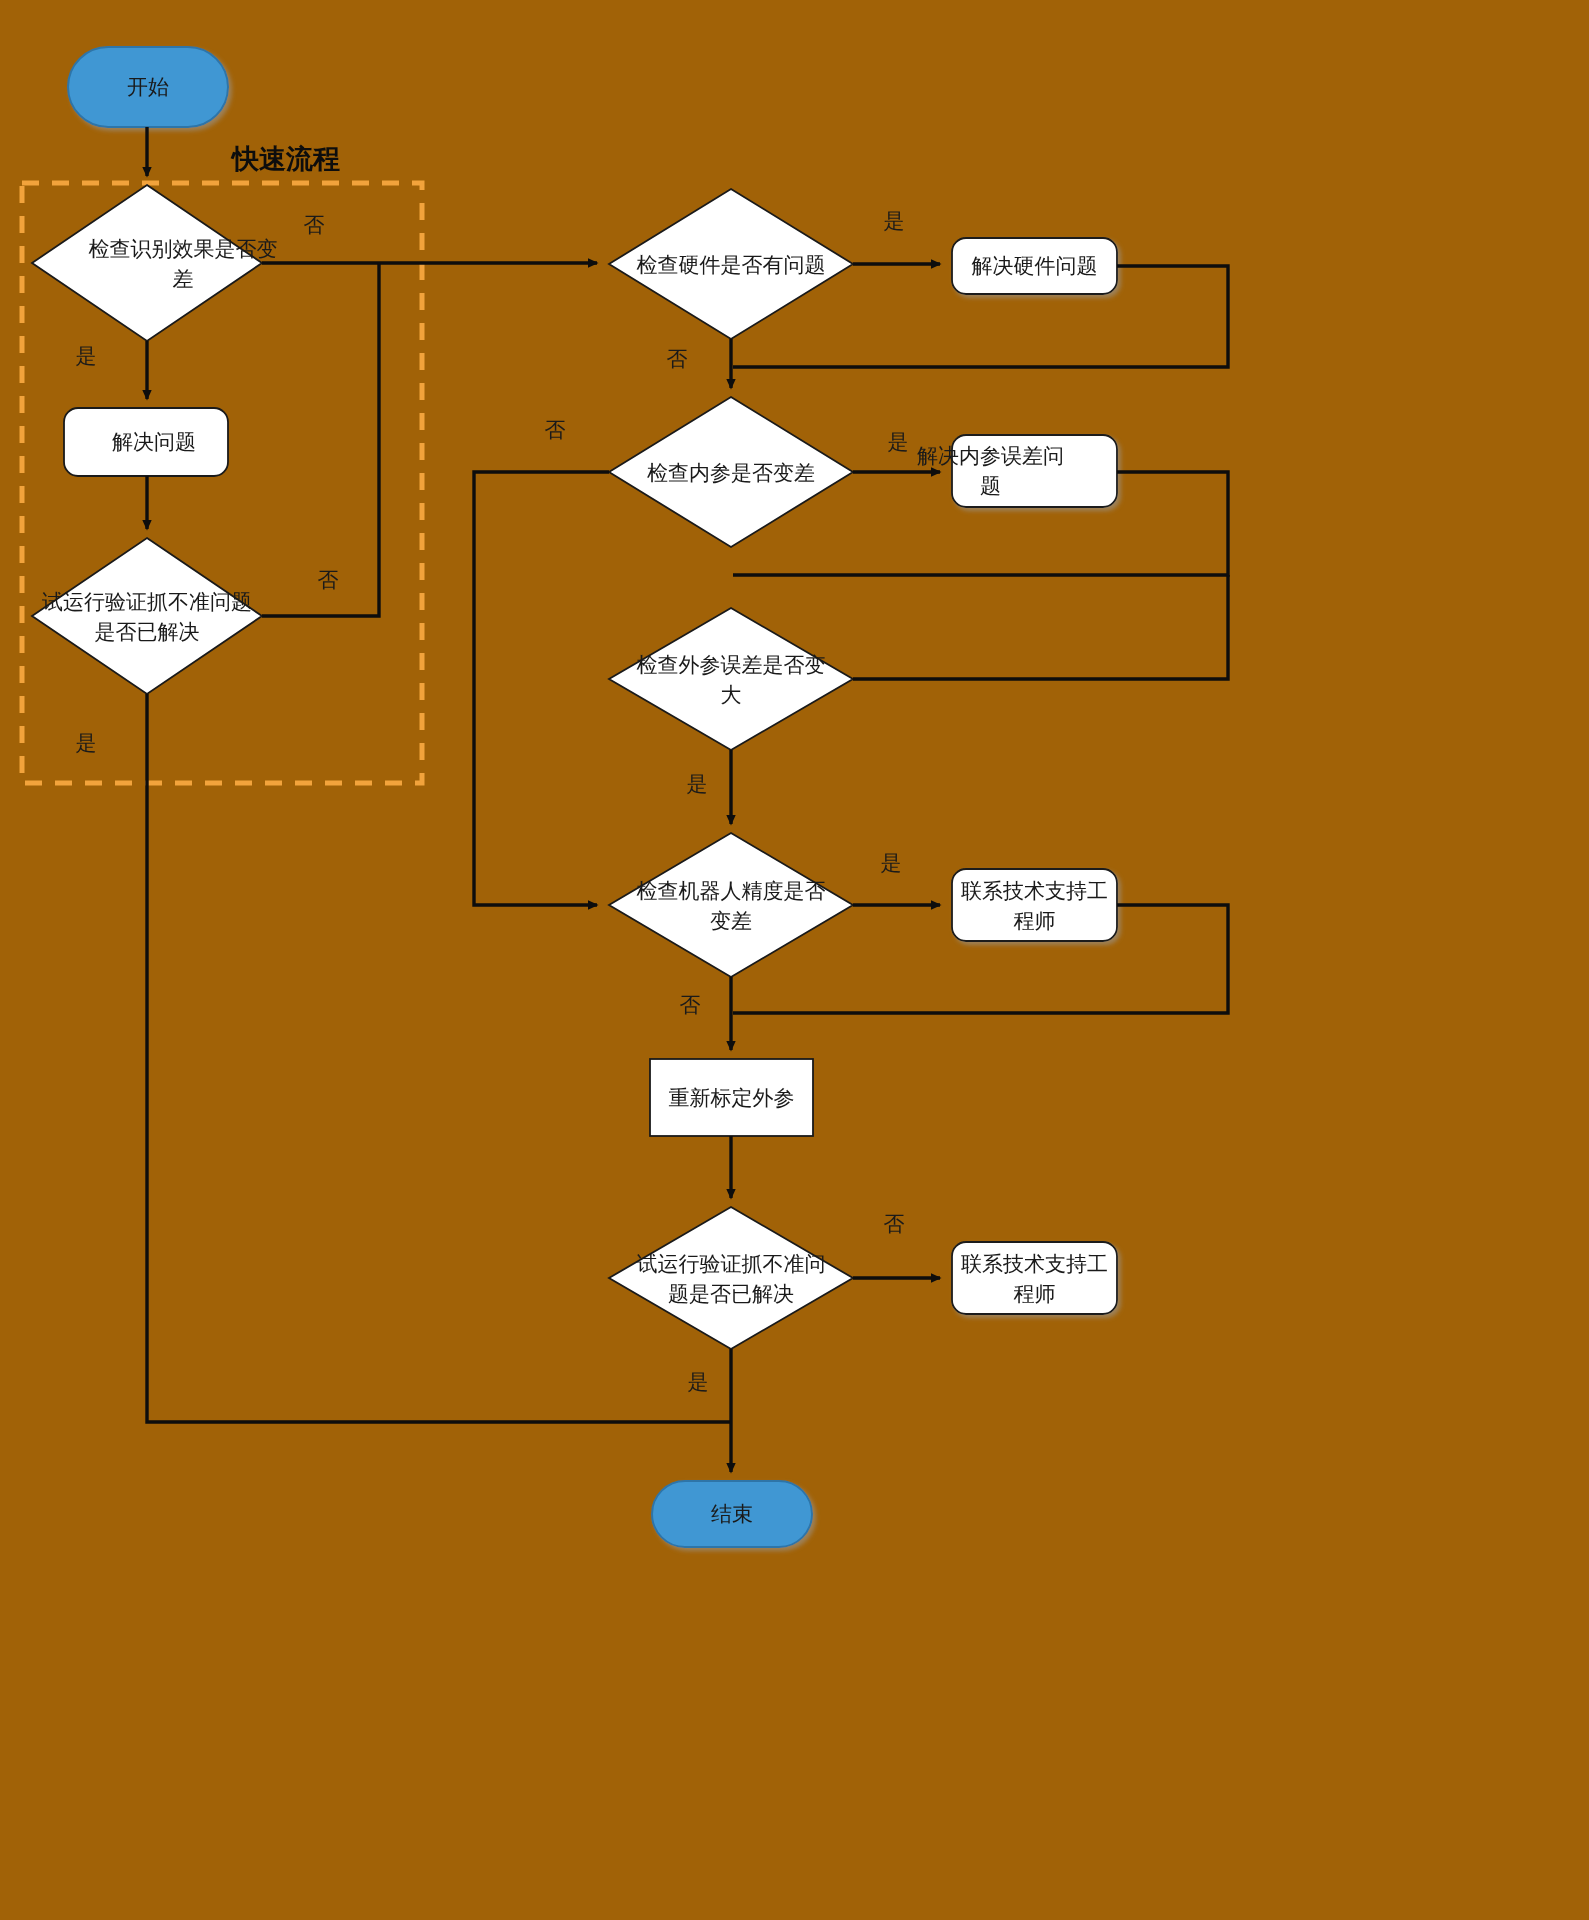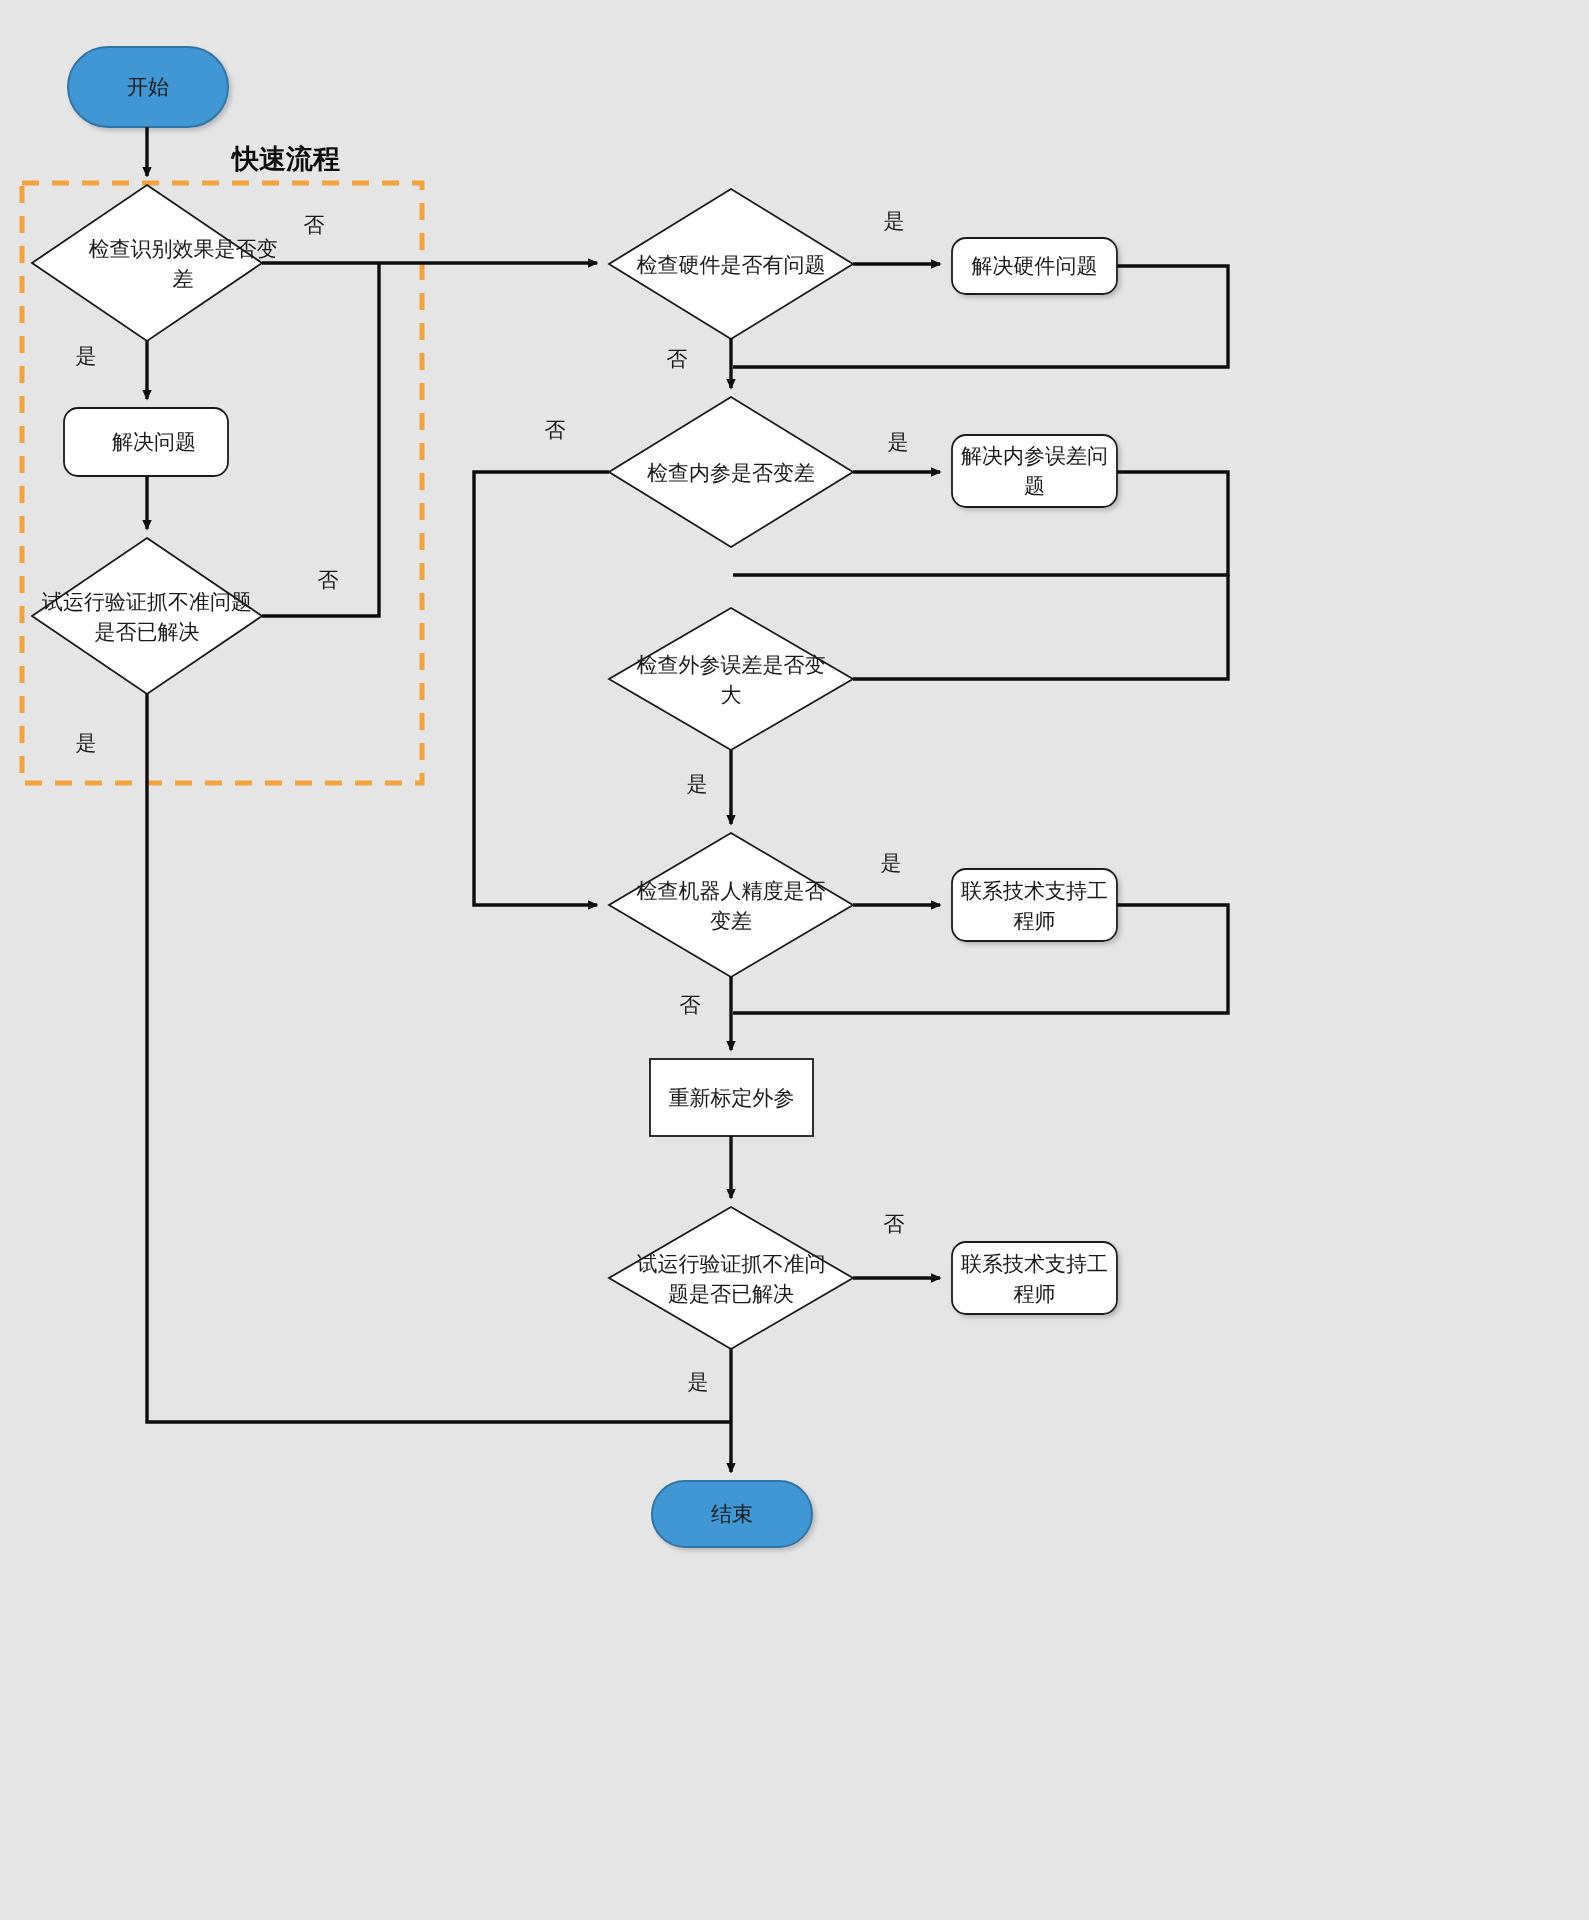--- a/index.html
+++ b/index.html
@@ -7,21 +7,21 @@
     padding: 0;
     background: #ffffff;
   }
   body {
     font-family: "Liberation Sans", "DejaVu Sans", sans-serif;
   }
   #canvas {
     position: relative;
     width: 1589px;
     height: 1920px;
-    background: #e5e5e5;
+    background: #a16207;
     overflow: hidden;
   }
   #svg-layer {
     position: absolute;
     left: 0;
     top: 0;
     width: 1589px;
     height: 1920px;
   }
   .node-text {
@@ -184,21 +184,21 @@
   <div class="node-text" style="left:72px; top:408px; width:164px; height:68px;border-radius:29px;">解决问题</div>
 
   <div class="node-text" style="left:42px; top:586px; width:210px; height:62px;">试运行验证抓不准问题是否已解决</div>
 
   <div class="node-text" style="left:621px; top:249px; width:220px; height:32px;">检查硬件是否有问题</div>
 
   <div class="node-text" style="left:952px; top:238px; width:165px; height:56px;border-radius:17px;">解决硬件问题</div>
 
   <div class="node-text" style="left:631px; top:457px; width:200px; height:32px;">检查内参是否变差</div>
 
-  <div class="node-text" style="left:956px; top:437px; width:157px; height:68px;">解决内参误差问题</div>
+  <div class="node-text" style="left:912px; top:437px; width:157px; height:68px;">解决内参误差问题</div>
 
   <div class="node-text" style="left:628px; top:875px; width:206px; height:62px;">检查机器人精度是否变差</div>
 
   <div class="node-text" style="left:628px; top:649px; width:206px; height:62px;">检查外参误差是否变大</div>
 
   <div class="node-text" style="left:956px; top:871px; width:157px; height:70px;">联系技术支持工程师</div>
 
   <div class="node-text" style="left:650px; top:1059px; width:163px; height:77px;">重新标定外参</div>
 
   <div class="node-text" style="left:628px; top:1248px; width:206px; height:62px;">试运行验证抓不准问题是否已解决</div>

